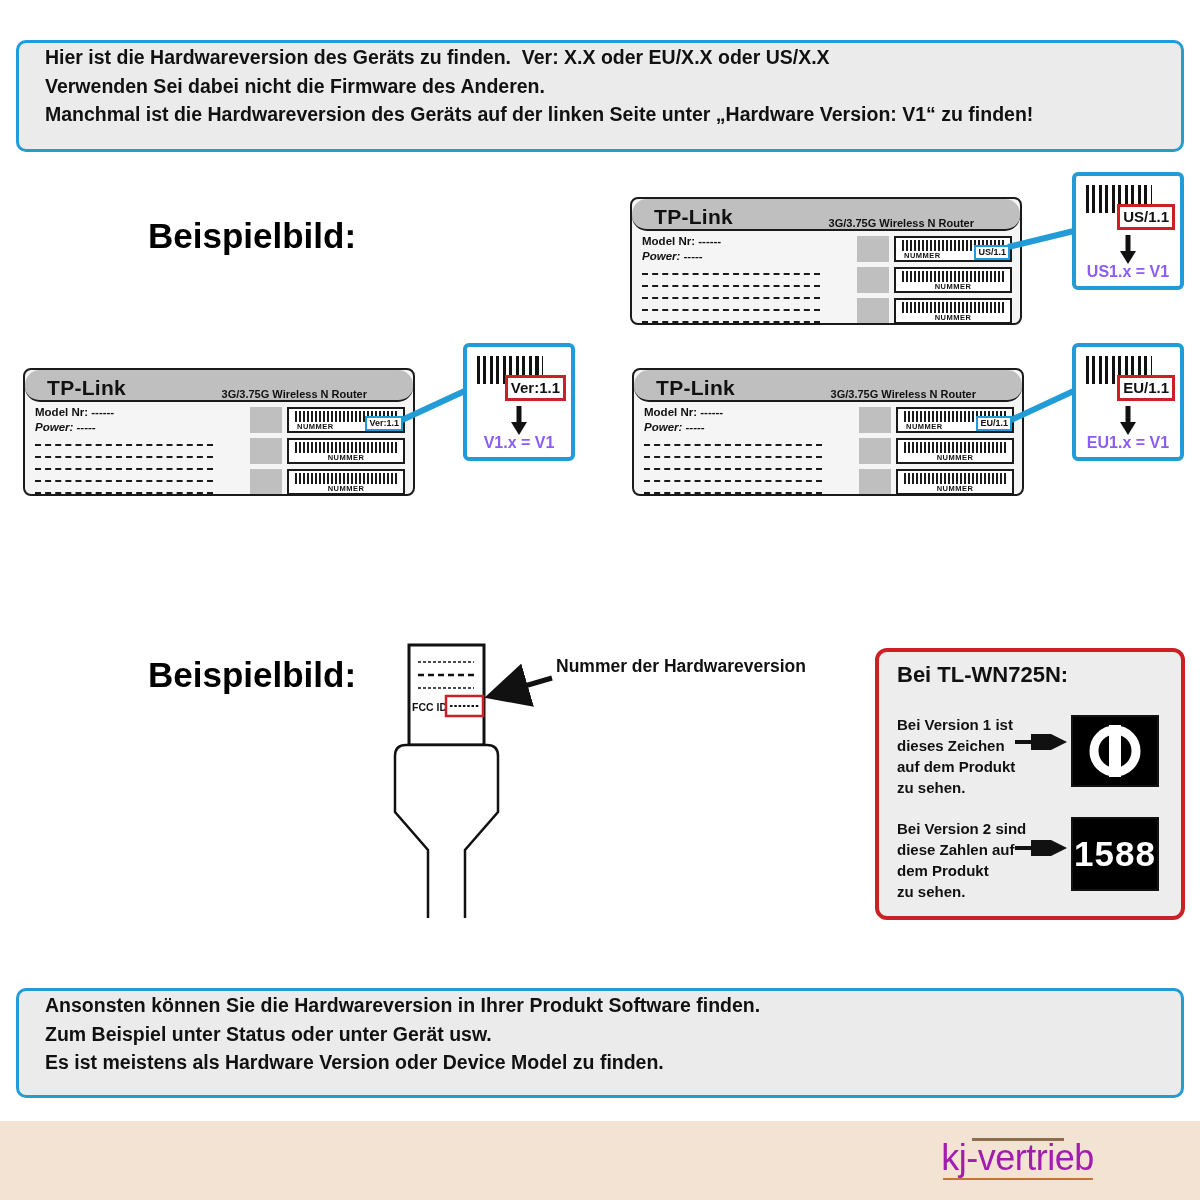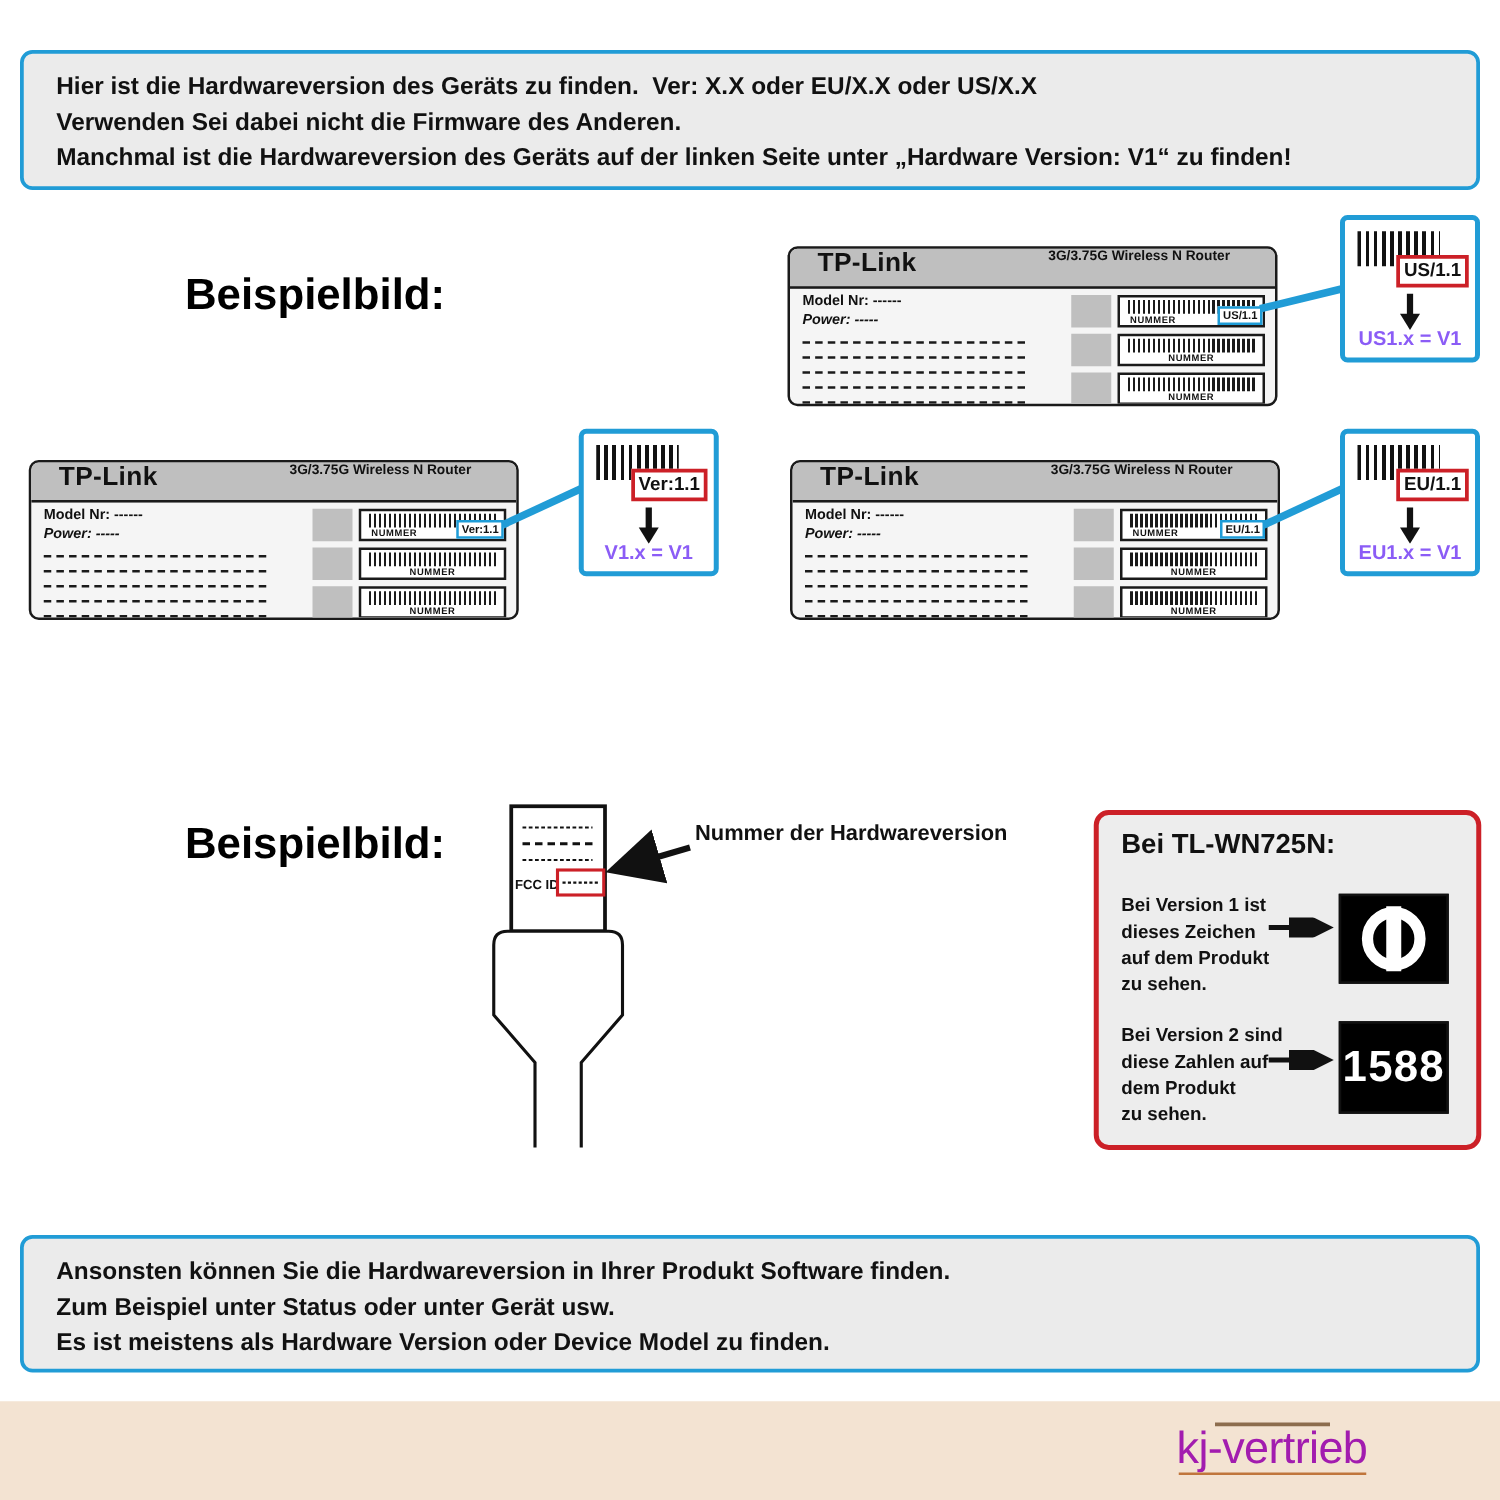--- a/index.html
+++ b/index.html
@@ -4,36 +4,36 @@
 <style>
   html,body{margin:0;padding:0;background:#fff;}
   .canvas{
     position:relative;width:1200px;height:1200px;overflow:hidden;background:#fff;
     font-family:"Liberation Sans","DejaVu Sans",sans-serif;color:#111;
   }
   
   .info-box{
     position:absolute;left:16px;width:1168px;box-sizing:border-box;
     background:#ebebeb;border:3px solid #219cd6;border-radius:10px;
-    padding:12px 26px;font-weight:bold;font-size:19.5px;line-height:28.5px;
+    padding:0 26px;font-weight:bold;font-size:19.5px;line-height:28.5px;
   }
   .info-line{white-space:pre-wrap;}
   
   .big-heading{position:absolute;font-size:35px;font-weight:bold;color:#000;}
   
   .tp-label{
     position:absolute;width:392px;height:128px;box-sizing:border-box;
     border:2px solid #1a1a1a;border-radius:8px;background:#f5f5f5;overflow:hidden;
   }
   .tp-head{
     height:30px;background:#bfbfbf;border-bottom:2px solid #1a1a1a;
-    display:flex;align-items:flex-start;
+    display:flex;align-items:flex-end;border-radius:15px;
   }
   .tp-brand{font-size:21px;font-weight:bold;margin-left:22px;letter-spacing:0.3px;}
-  .tp-sub{font-size:11px;font-weight:bold;margin-left:auto;margin-right:36px;}
+  .tp-sub{font-size:11px;font-weight:bold;margin-left:auto;margin-right:46px;}
   .tp-body{position:relative;height:94px;}
   .tp-model{position:absolute;left:10px;top:4px;font-size:11.5px;font-weight:bold;}
   .tp-power{position:absolute;left:10px;top:19px;font-size:11.5px;font-weight:bold;font-style:italic;}
   .tp-dashes{position:absolute;left:10px;top:42px;width:178px;}
   .tp-dashes i{display:block;height:0;border-top:2px dashed #1a1a1a;margin-bottom:10px;}
   .tp-codes{position:absolute;right:8px;top:5px;display:flex;flex-direction:column;gap:5px;}
   .code-row{display:flex;height:26px;}
   .code-gray{width:32px;height:26px;background:#bfbfbf;margin-right:5px;}
   .code-white{position:relative;width:114px;height:22px;border:2px solid #1a1a1a;background:#fff;}
   .stripes{

